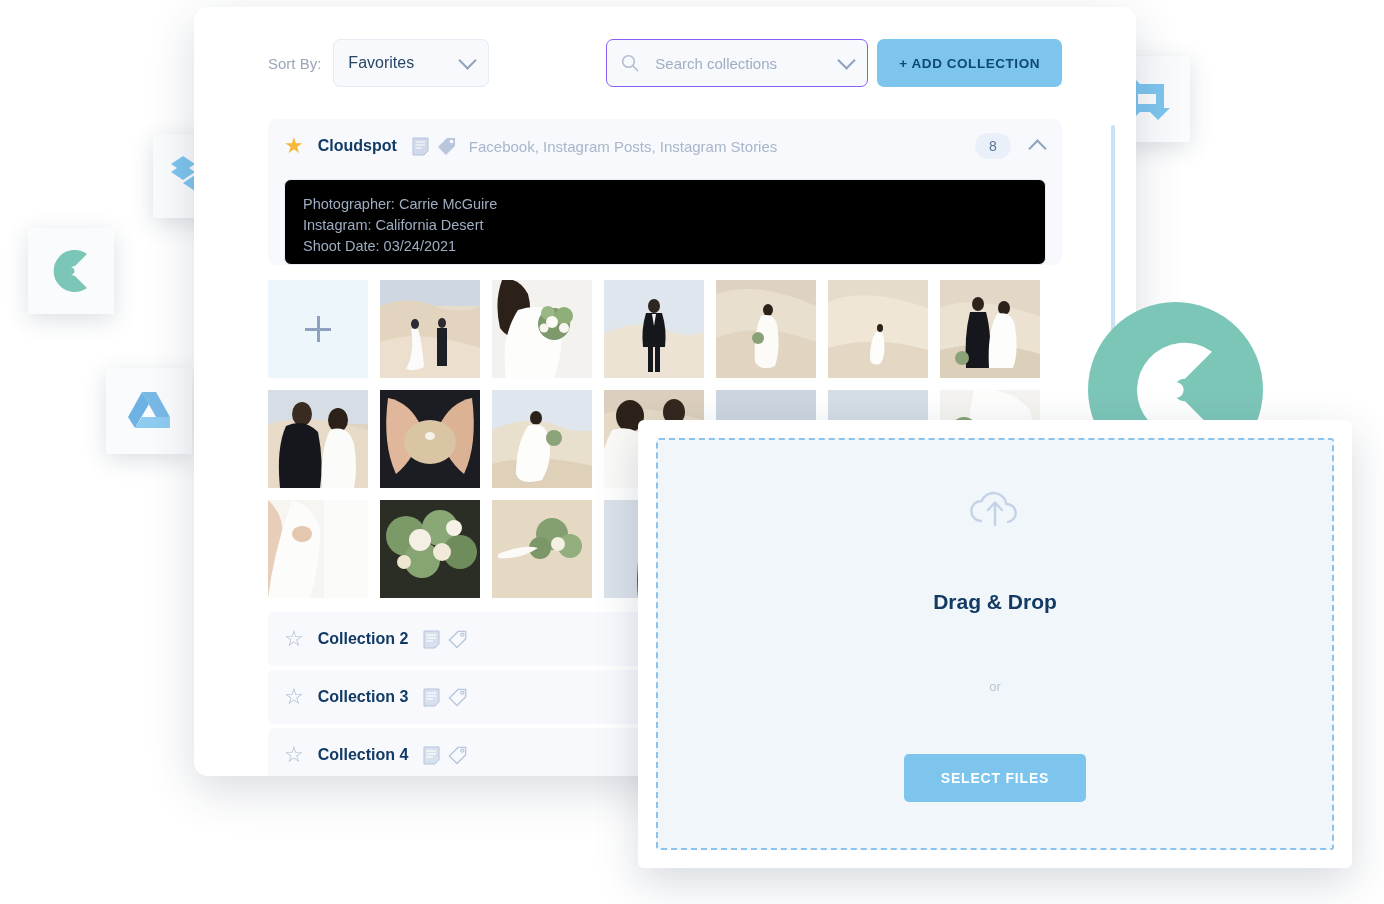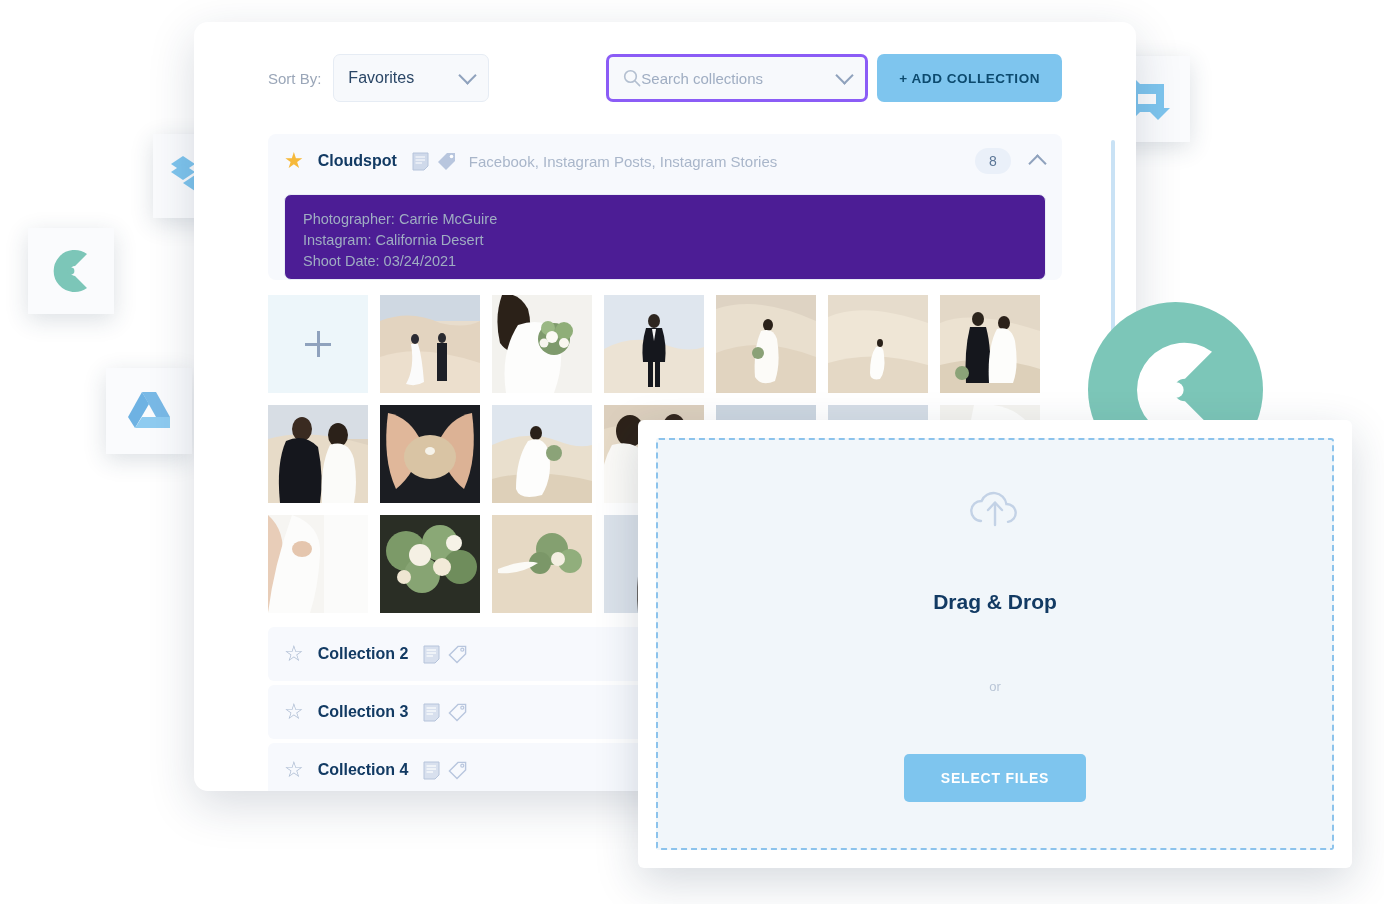--- a/index.html
+++ b/index.html
@@ -26,21 +26,21 @@
   
   .brand-circle {
     position: absolute; left: 1088px; top: 302px;
     width: 175px; height: 175px; border-radius: 50%;
     background: #7cc6b8;
     display: flex; align-items: center; justify-content: center;
   }
 
   
   .app-window {
-    position: absolute; left: 194px; top: 22px;
+    position: absolute; left: 194px; top: 7px;
     width: 942px; height: 769px;
     background: #ffffff;
     border-radius: 14px;
     box-shadow: 0 14px 46px rgba(30,50,80,.17);
     overflow: hidden;
   }
   .app-inner { position: relative; padding: 0 74px 0 74px; }
 
   
   .toolbar {
@@ -58,22 +58,22 @@
   }
   .select-box .val { flex: 1; }
   .chev {
     width: 13px; height: 13px;
     border-right: 2px solid #8fa2bd; border-bottom: 2px solid #8fa2bd;
     transform: rotate(45deg); margin-bottom: 5px; flex: 0 0 auto;
   }
   .spacer { flex: 1; }
   .search-box {
     width: 262px; height: 48px;
-    background: #f7f9fc; border: 3px solid #8b5cf6; border-radius: 7px;
-    display: flex; align-items: center; padding: 0 14px; gap: 0;
+    background: #f7f9fc; border: 1px solid #8b5cf6; border-radius: 7px;
+    display: flex; align-items: center; padding: 0 14px; gap: 16px;
   }
   .search-ph { flex: 1; font-size: 15px; color: #9fadc2; }
   .btn-primary {
     height: 48px; padding: 0 22px; margin-left: 9px;
     background: #7ec5ee; color: #0c4a6e; border: none; border-radius: 7px;
     font-size: 13.5px; font-weight: bold; letter-spacing: .55px;
     font-family: "Liberation Sans", sans-serif; cursor: pointer;
     display: flex; align-items: center; white-space: nowrap;
   }
 
@@ -101,21 +101,21 @@
   }
   .chev-up {
     width: 13px; height: 13px; margin-left: 20px; margin-top: 5px;
     border-left: 2px solid #8fa2bd; border-top: 2px solid #8fa2bd;
     transform: rotate(45deg); flex: 0 0 auto;
   }
 
   
   .meta-box {
     margin: 6px 16px 0 16px; padding: 14px 18px 16px 18px;
-    background: #4c1d95; border: 1px solid #e9eef6; border-radius: 7px;
+    background: #000000; border: 1px solid #e9eef6; border-radius: 7px;
     height: 86px;
   }
   .meta-line { font-size: 14.5px; color: #9fadc2; line-height: 21px; }
 
   
   .grid {
     display: grid; grid-template-columns: repeat(7, 100px);
     gap: 12px; padding: 15px 0 0 0; margin-left: 0;
   }
   .cell { width: 100px; height: 98px; overflow: hidden; position: relative; }

